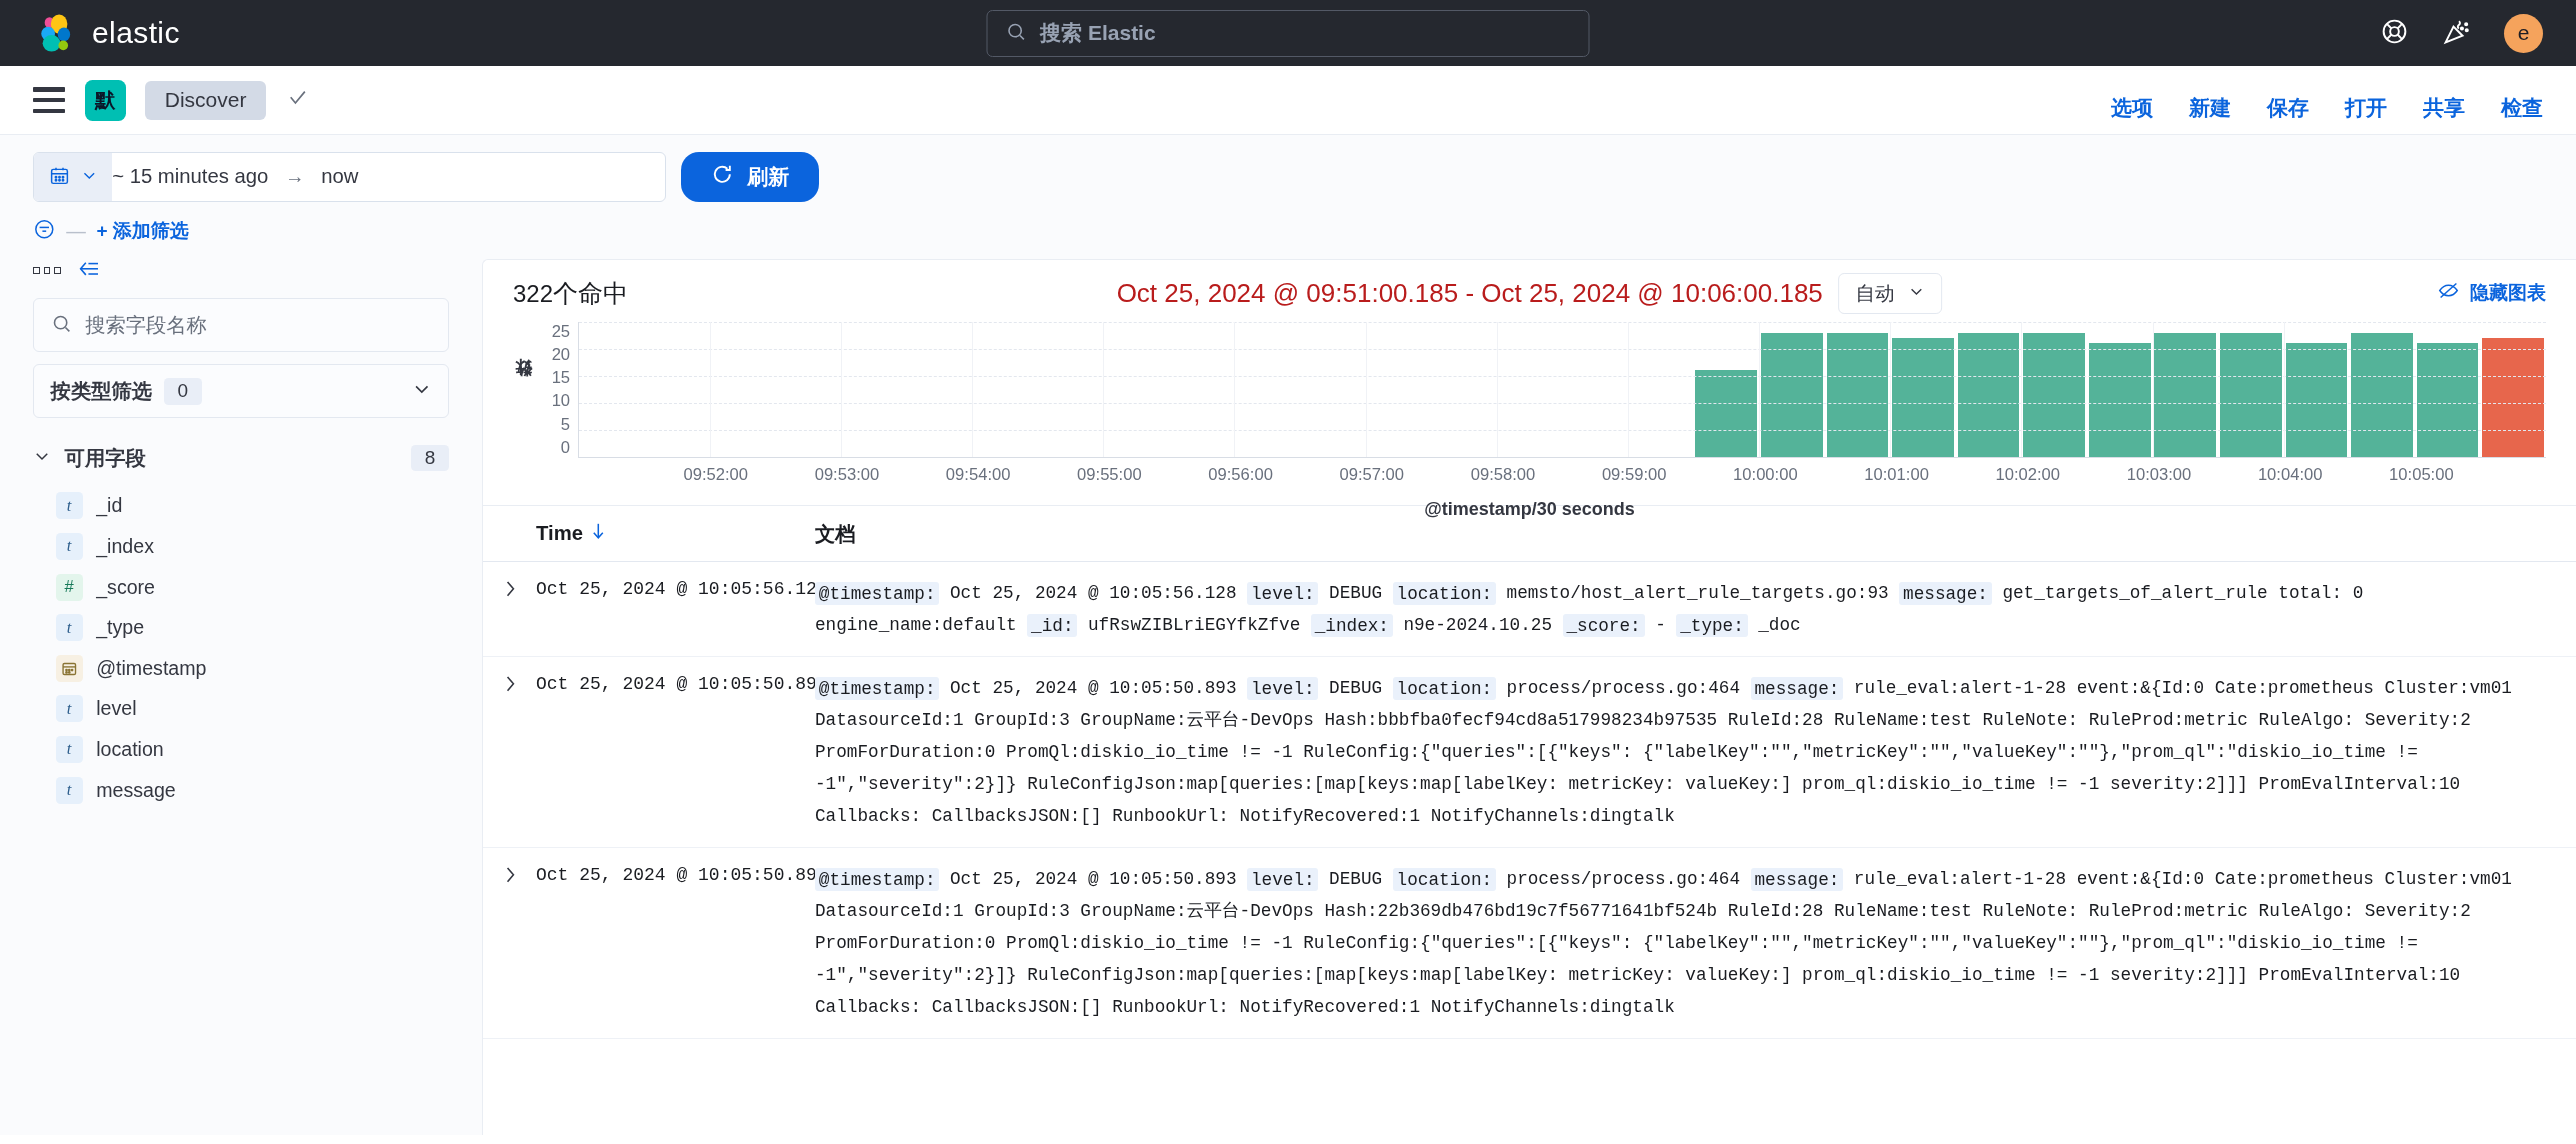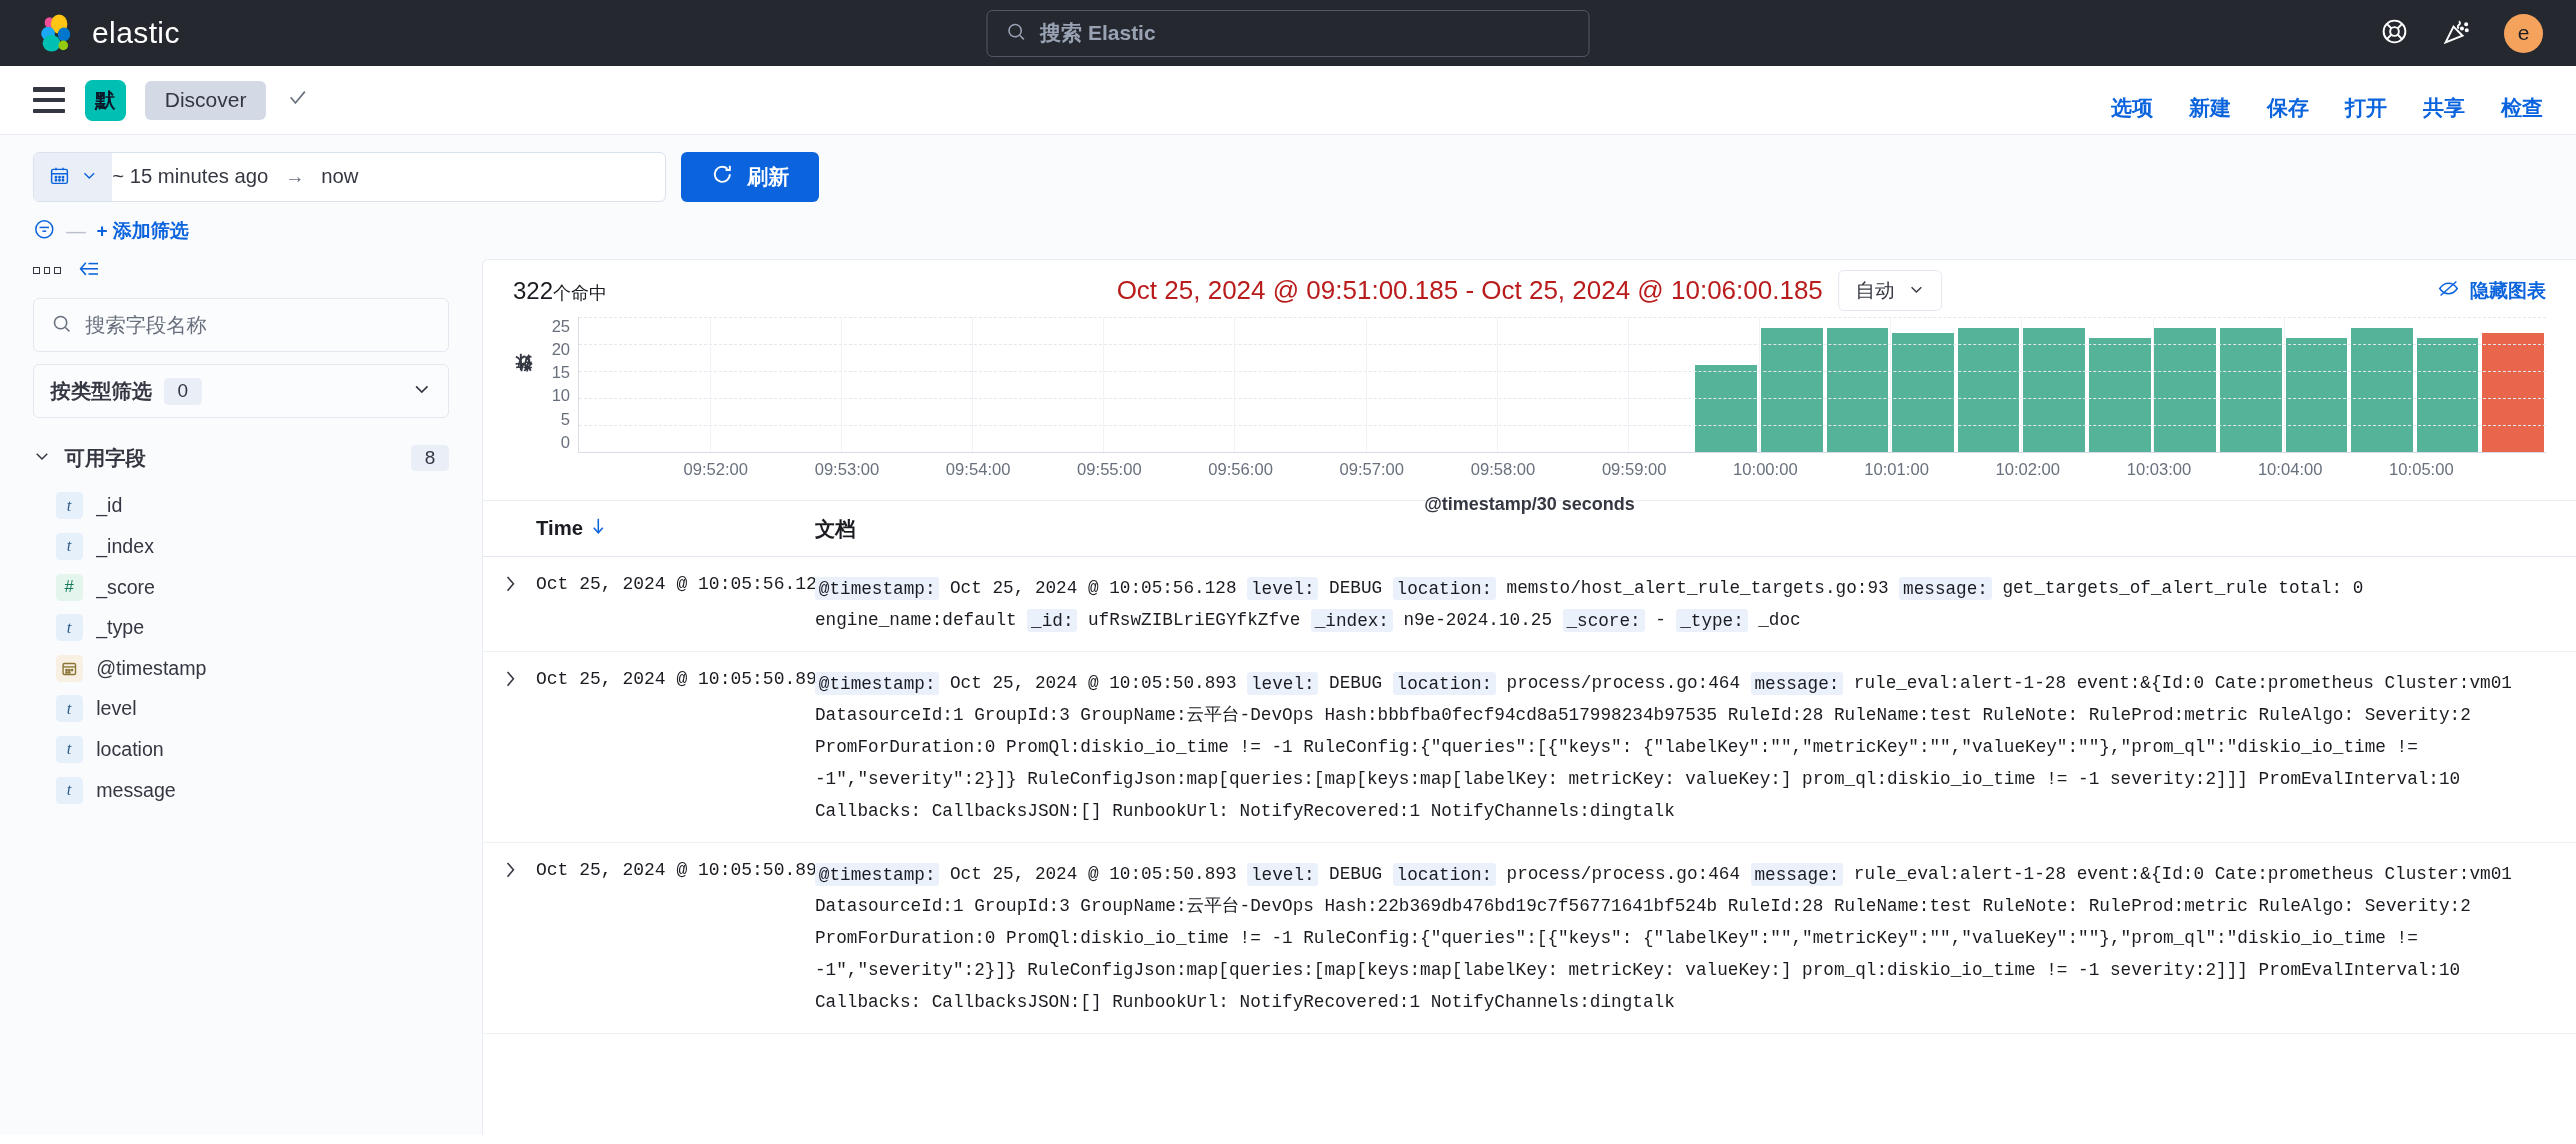--- a/index.html
+++ b/index.html
@@ -161,21 +161,21 @@
     flex:1;
     display:flex; align-items:center; justify-content:flex-start;
     gap: 16.6px;
     font-size: 20.3px;
     color: #343741;
   }
   .dp-arrow { color:#69707d; font-size: 19.6px; }
   .refresh-btn {
     background: #0b64dd;
     color: #ffffff;
-    border-radius: 6px;
+    border-radius: 18px;
     height: 50px;
     padding: 0 30px;
     display: flex; align-items: center; gap: 13.6px;
     font-size: 21px;
     font-weight: 700;
     cursor: pointer;
     white-space: nowrap;
   }
   .filter-row {
     display: flex; align-items: center; gap: 10.6px;
@@ -289,21 +289,21 @@
     border-top-left-radius: 6px;
     display:flex; flex-direction:column;
     overflow: hidden;
   }
   .chart-header {
     display:flex; align-items:center;
     padding: 16.6px 30px 7.5px 30px;
   }
   .hits { font-size: 24px; color:#1a1c21; }
   .hits b { font-weight: 400; }
-  .hits .unit { font-weight: 400; font-size: 18px; }
+  .hits .unit { font-weight: 400; font-size: 25px; }
   .range-center {
     position:absolute; left:50%; transform:translateX(-50%);
     display:flex; align-items:center; gap: 15px;
   }
   .range-text { font-size: 26px; color:#b91c1c; }
   .interval-select {
     border: 0.8px solid #e3e8f0;
     border-radius: 6px;
     padding: 6px 16.6px;
     display:flex; align-items:center; gap: 13.6px;

